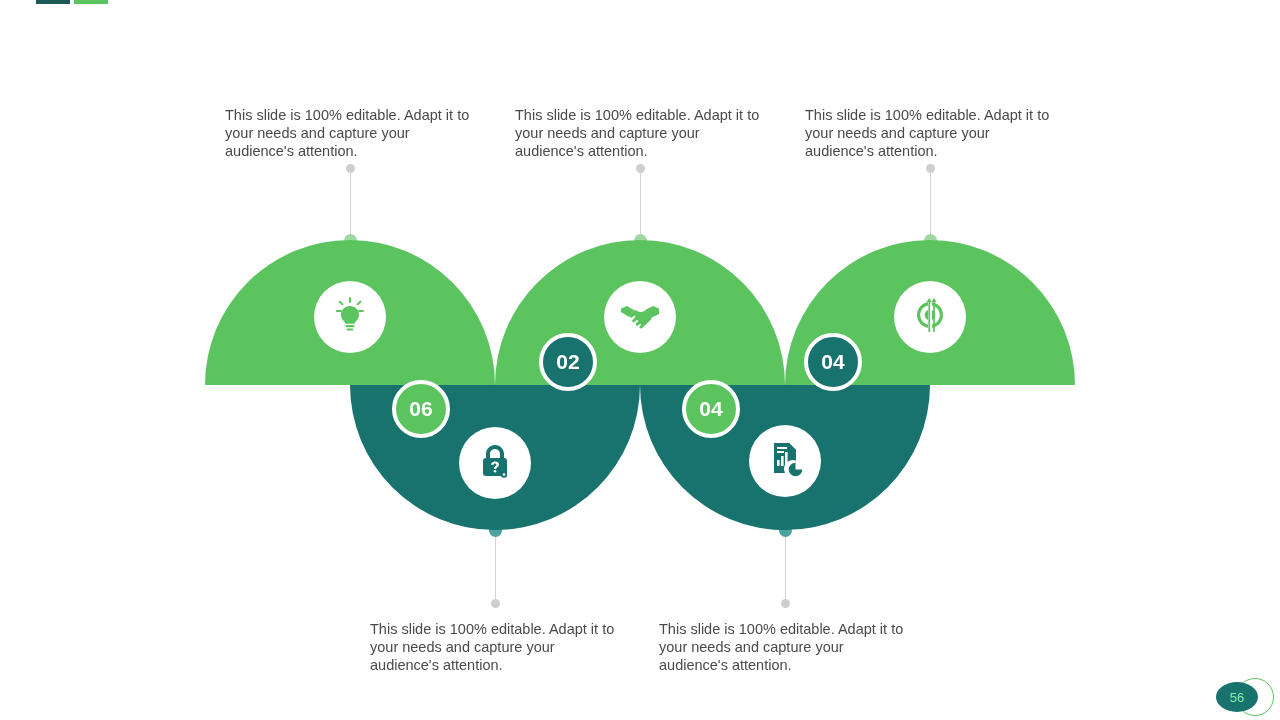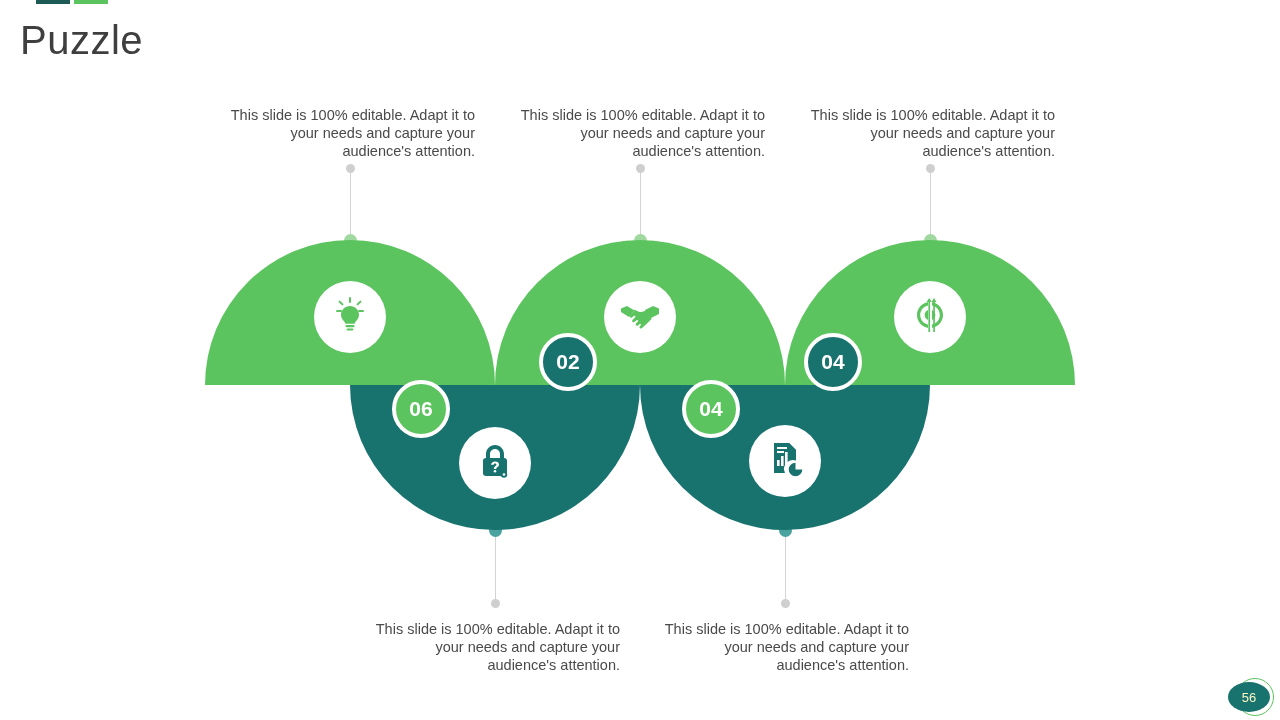--- a/index.html
+++ b/index.html
@@ -53,21 +53,21 @@
     height: 720px;
   }
 
   
   .callout {
     position: absolute;
     width: 250px;
     font-size: 14.5px;
     line-height: 18px;
     color: #4a4a4a;
-    text-align: right;
+    text-align: left;
   }
 
   
   .conn-line {
     position: absolute;
     width: 1px;
     background: #d4d4d4;
   }
   .conn-dot {
     position: absolute;
@@ -125,27 +125,27 @@
     font-size: 21px;
     font-weight: bold;
     box-sizing: border-box;
   }
   .badge-green { background: #5cc45f; }
   .badge-dark { background: #18726e; text-align: right; }
 
   
   .page-number {
     position: absolute;
-    right: 10px;
+    right: 22px;
     bottom: 8px;
     width: 42px;
     height: 30px;
     border-radius: 50%;
     background: #18726e;
-    color: #fef9c3;
+    color: #86efac;
     font-size: 13px;
     display: flex;
     align-items: center;
     justify-content: center;
   }
   .page-number-ring {
     position: absolute;
     right: 6px;
     bottom: 4px;
     width: 38px;
@@ -156,21 +156,20 @@
   }
 </style>
 </head>
 <body>
 
 <div class="canvas">
 
   <div class="top-bar top-bar-dark"></div>
   <div class="top-bar top-bar-green"></div>
 
-  <div class="page-title">Puzzle</div>
 
   <div class="callout" style="left:225px; top:106px;">This slide is 100% editable. Adapt it to your needs and capture your audience's attention.</div>
   <div class="callout" style="left:515px; top:106px;">This slide is 100% editable. Adapt it to your needs and capture your audience's attention.</div>
   <div class="callout" style="left:805px; top:106px;">This slide is 100% editable. Adapt it to your needs and capture your audience's attention.</div>
 
   <div class="callout" style="left:370px; top:620px;">This slide is 100% editable. Adapt it to your needs and capture your audience's attention.</div>
   <div class="callout" style="left:659px; top:620px;">This slide is 100% editable. Adapt it to your needs and capture your audience's attention.</div>
 
   <div class="conn-line" style="left:350px; top:172px; height:70px;"></div>
   <div class="conn-dot" style="left:346px; top:164px;"></div>

